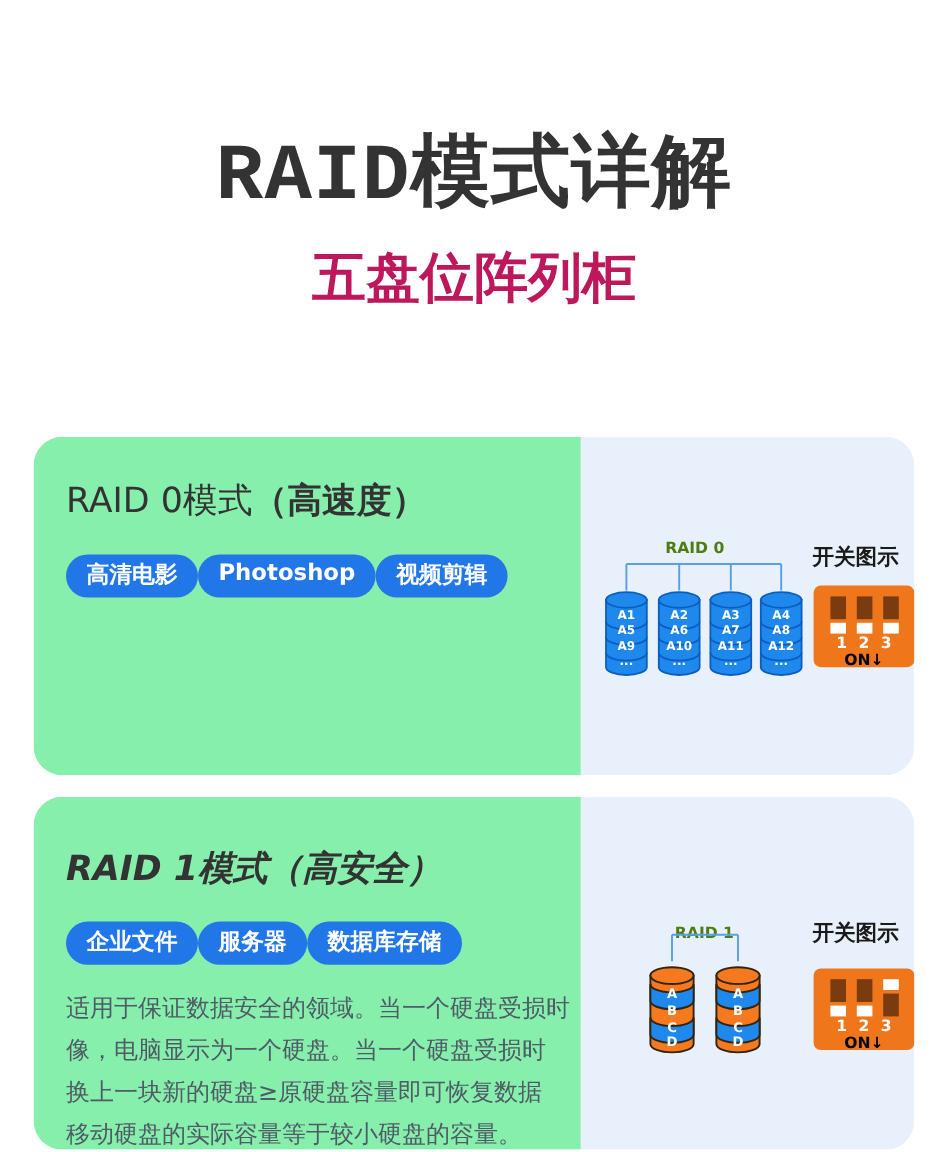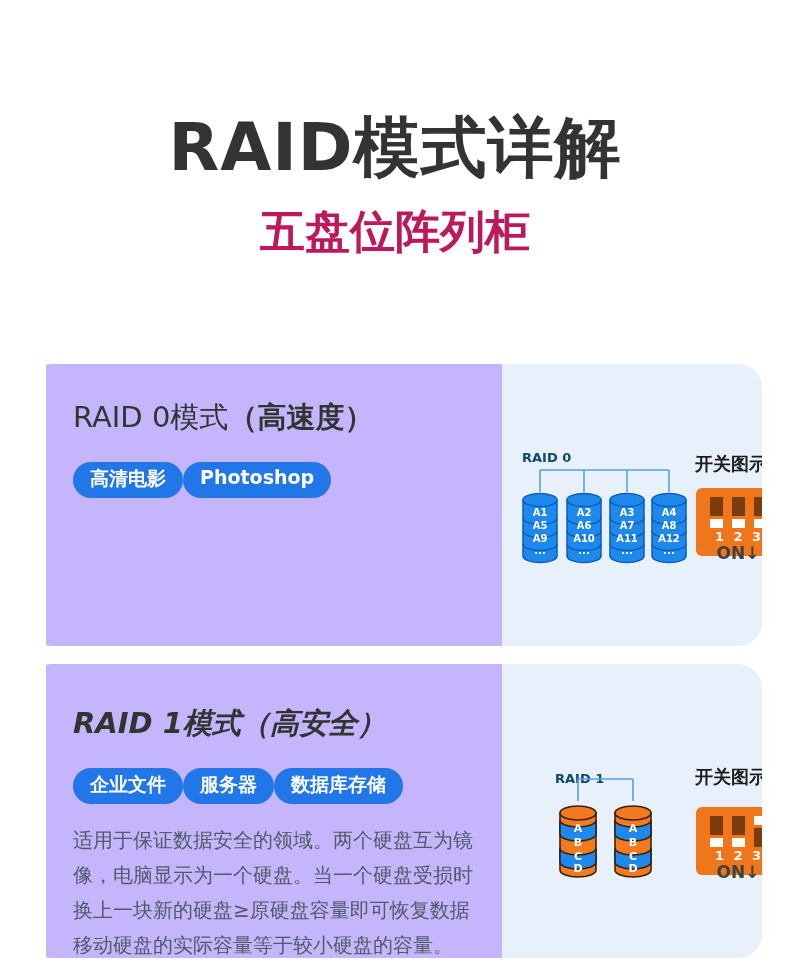--- a/index.html
+++ b/index.html
@@ -3,55 +3,54 @@
 <meta charset="utf-8">
 <style>
   * { box-sizing: border-box; margin: 0; padding: 0; }
   html,body { background:#ffffff; }
   body {
     width: 790px; height: 960px; overflow: hidden;
     font-family: "DejaVu Sans", "Liberation Sans", sans-serif;
     color:#333;
   }
   
-  .page-header { text-align:center; padding-top:110px; }
+  .page-header { text-align:center; padding-top:110px;font-family:Liberation Mono, monospace; }
   .main-title { font-size:66px; font-weight:800; color:#333; line-height:1.15; letter-spacing:1px; }
   .sub-title  { font-size:45px; font-weight:800; color:#be185d; margin-top:16px; }
 
   
   .card {
     margin: 0 28px; height: 282px; border-radius: 24px;
     overflow: hidden; display: flex;
   }
   .card-1 { margin-top:102px; }
   .card-2 { margin-top:18px; height:294px; }
   .card-left {
-    width: 456px; flex: 0 0 456px; background:#c4b5fd;
+    width: 456px; flex: 0 0 456px; background:#86efac;
     padding: 34px 0 0 27px;
-    margin-left: 18px;
   }
   .card-2 .card-left { padding-top:40px; }
   .card-right { flex:1; background:#e7f0fb; position:relative; }
 
   .card-title { font-size:29px; color:#333; font-weight:400; white-space:nowrap; }
   .card-title .paren { font-weight:700; }
   .card-2 .card-title { font-weight:700;font-style:italic; }
 
   .tag-row { margin-top:24px; display:flex; }
   .tag {
     background:#2277e8; color:#fff; font-size:19px; font-weight:700;
     padding: 4px 17px 6px; border-radius:18px; white-space:nowrap;
   }
   .desc { margin-top:19px; }
   .desc-line { font-size:20px; line-height:35px; color:#4f5b66; white-space:nowrap; }
 
   
   .raid-label {
-    position:absolute; font-size:13px; font-weight:700; color:#0c4a6e;
-    text-align:left;
+    position:absolute; font-size:13px; font-weight:700; color:#4d7c0f;
+    text-align:center;
   }
   .card-1 .raid-label { left:20px; width:150px; top:86px; }
   .card-2 .raid-label { left:53px; width:100px; top:107px; }
 
   svg.bracket { position:absolute; }
   .card-1 svg.bracket { left:20px; top:104px; }
   .card-2 svg.bracket { left:53px; top:113px; }
   svg.bracket path { stroke:#57a0e8; stroke-width:1.6; fill:none; }
 
   svg.cyl { position:absolute; overflow:visible; }
@@ -80,38 +79,39 @@
   }
   .card-1 .dip { top:124px; }
   .card-2 .dip { top:143px; }
   .slots { display:flex; gap:9px; }
   .slot { width:13px; height:31px; display:flex; justify-content:space-between; }
   .slot.up   { flex-direction:column; }
   .slot.down { flex-direction:column-reverse; }
   .knob-brown { width:100%; height:19px; background:#7a3c0e; }
   .knob-white { width:100%; height:9px;  background:#ffffff; }
   .dip-numbers { color:#fff; font-weight:700; font-size:13px; word-spacing:5px; margin-top:1px; }
-  .dip-on { color:#404040; font-weight:700; font-size:17px; margin-top:-1px; }
+  .dip-on { color:#000000; font-weight:700; font-size:13px; margin-top:-1px; }
 </style>
 </head>
 <body>
 
 <header class="page-header">
   <div class="main-title">RAID模式详解</div>
   <div class="sub-title">五盘位阵列柜</div>
 </header>
 
 <section class="card card-1">
   <div class="card-left">
     <div class="card-title">
       <span>RAID 0模式</span><span class="paren">（高速度）</span>
     </div>
     <div class="tag-row">
       <span class="tag">高清电影</span>
       <span class="tag">Photoshop</span>
+      <span class="tag">视频剪辑</span>
     </div>
   </div>
 
   <div class="card-right">
     <div class="raid-label">RAID 0</div>
 
     <svg class="bracket" width="150" height="26" viewBox="0 0 150 26">
       <path d="M18 2 H147 M18 2 V24 M62 2 V24 M105 2 V24 M147 2 V24"></path>
     </svg>
 
@@ -189,21 +189,21 @@
   <div class="card-left">
     <div class="card-title">
       <span>RAID 1模式</span><span class="paren">（高安全）</span>
     </div>
     <div class="tag-row">
       <span class="tag">企业文件</span>
       <span class="tag">服务器</span>
       <span class="tag">数据库存储</span>
     </div>
     <div class="desc">
-      <div class="desc-line">适用于保证数据安全的领域。两个硬盘互为镜</div>
+      <div class="desc-line">适用于保证数据安全的领域。当一个硬盘受损时</div>
       <div class="desc-line">像，电脑显示为一个硬盘。当一个硬盘受损时</div>
       <div class="desc-line">换上一块新的硬盘≥原硬盘容量即可恢复数据</div>
       <div class="desc-line">移动硬盘的实际容量等于较小硬盘的容量。</div>
     </div>
   </div>
 
   <div class="card-right">
     <div class="raid-label">RAID 1</div>
 
     <svg class="bracket" width="100" height="26" viewBox="0 0 100 26">

